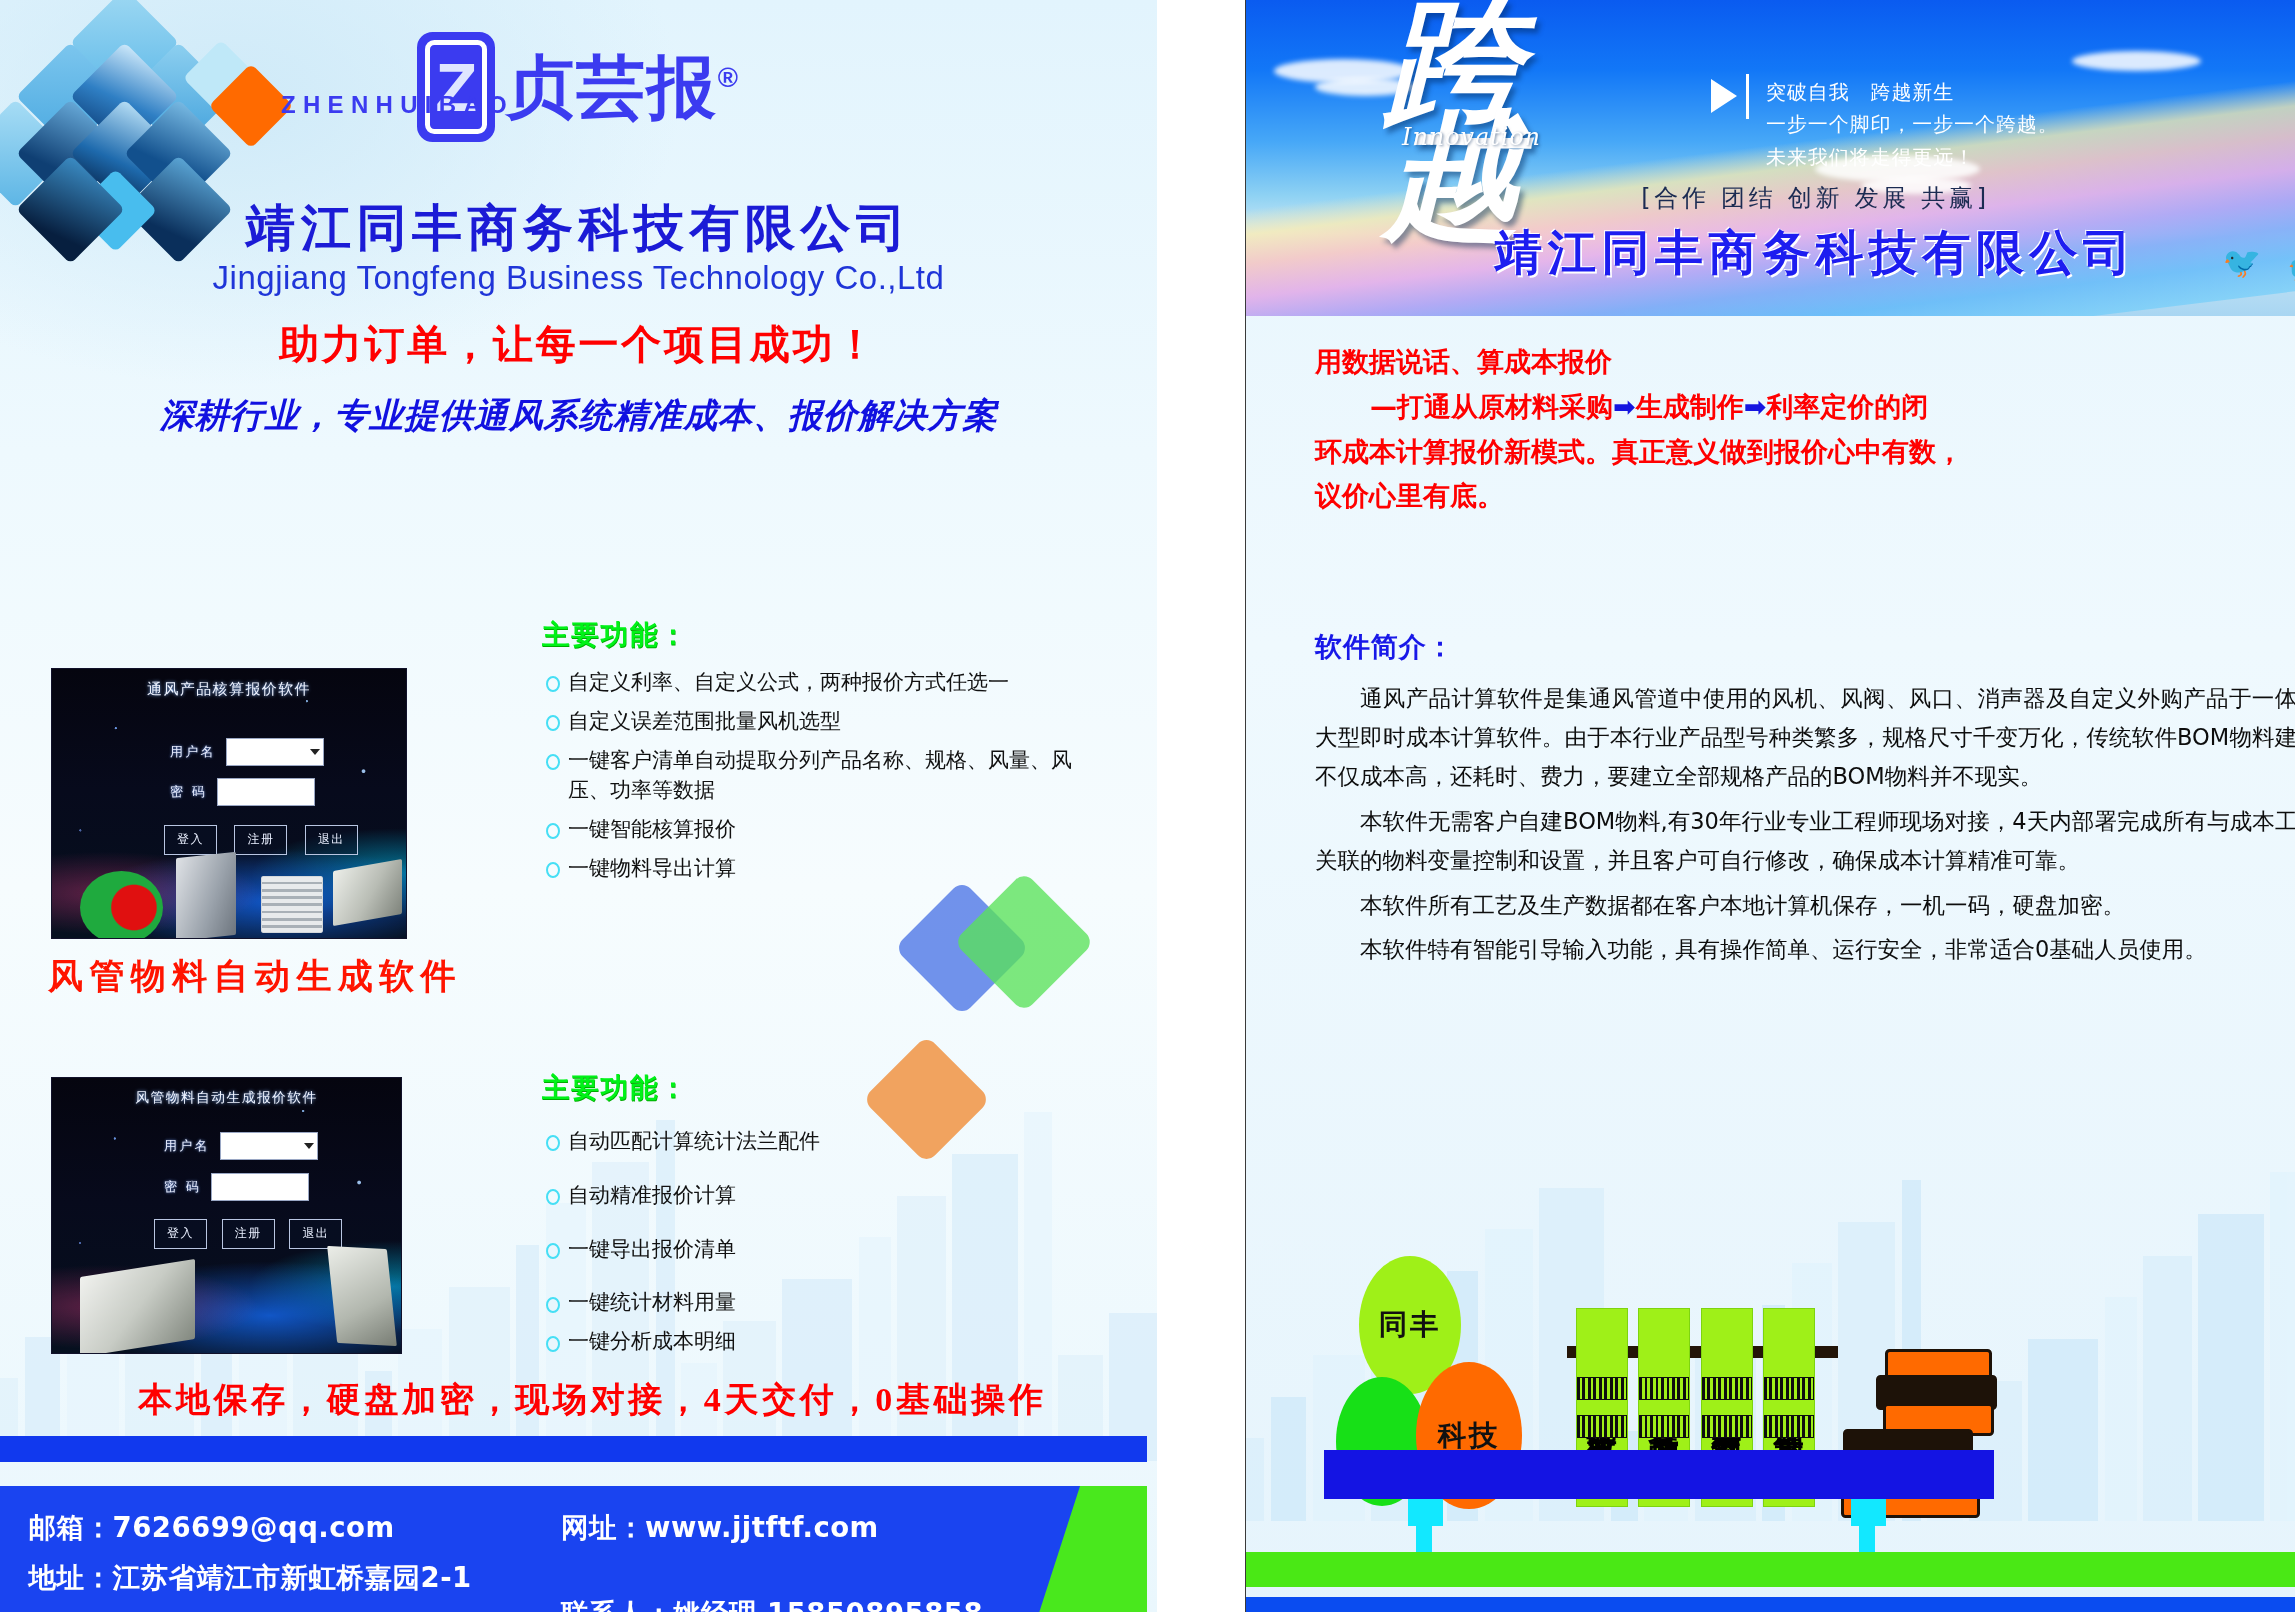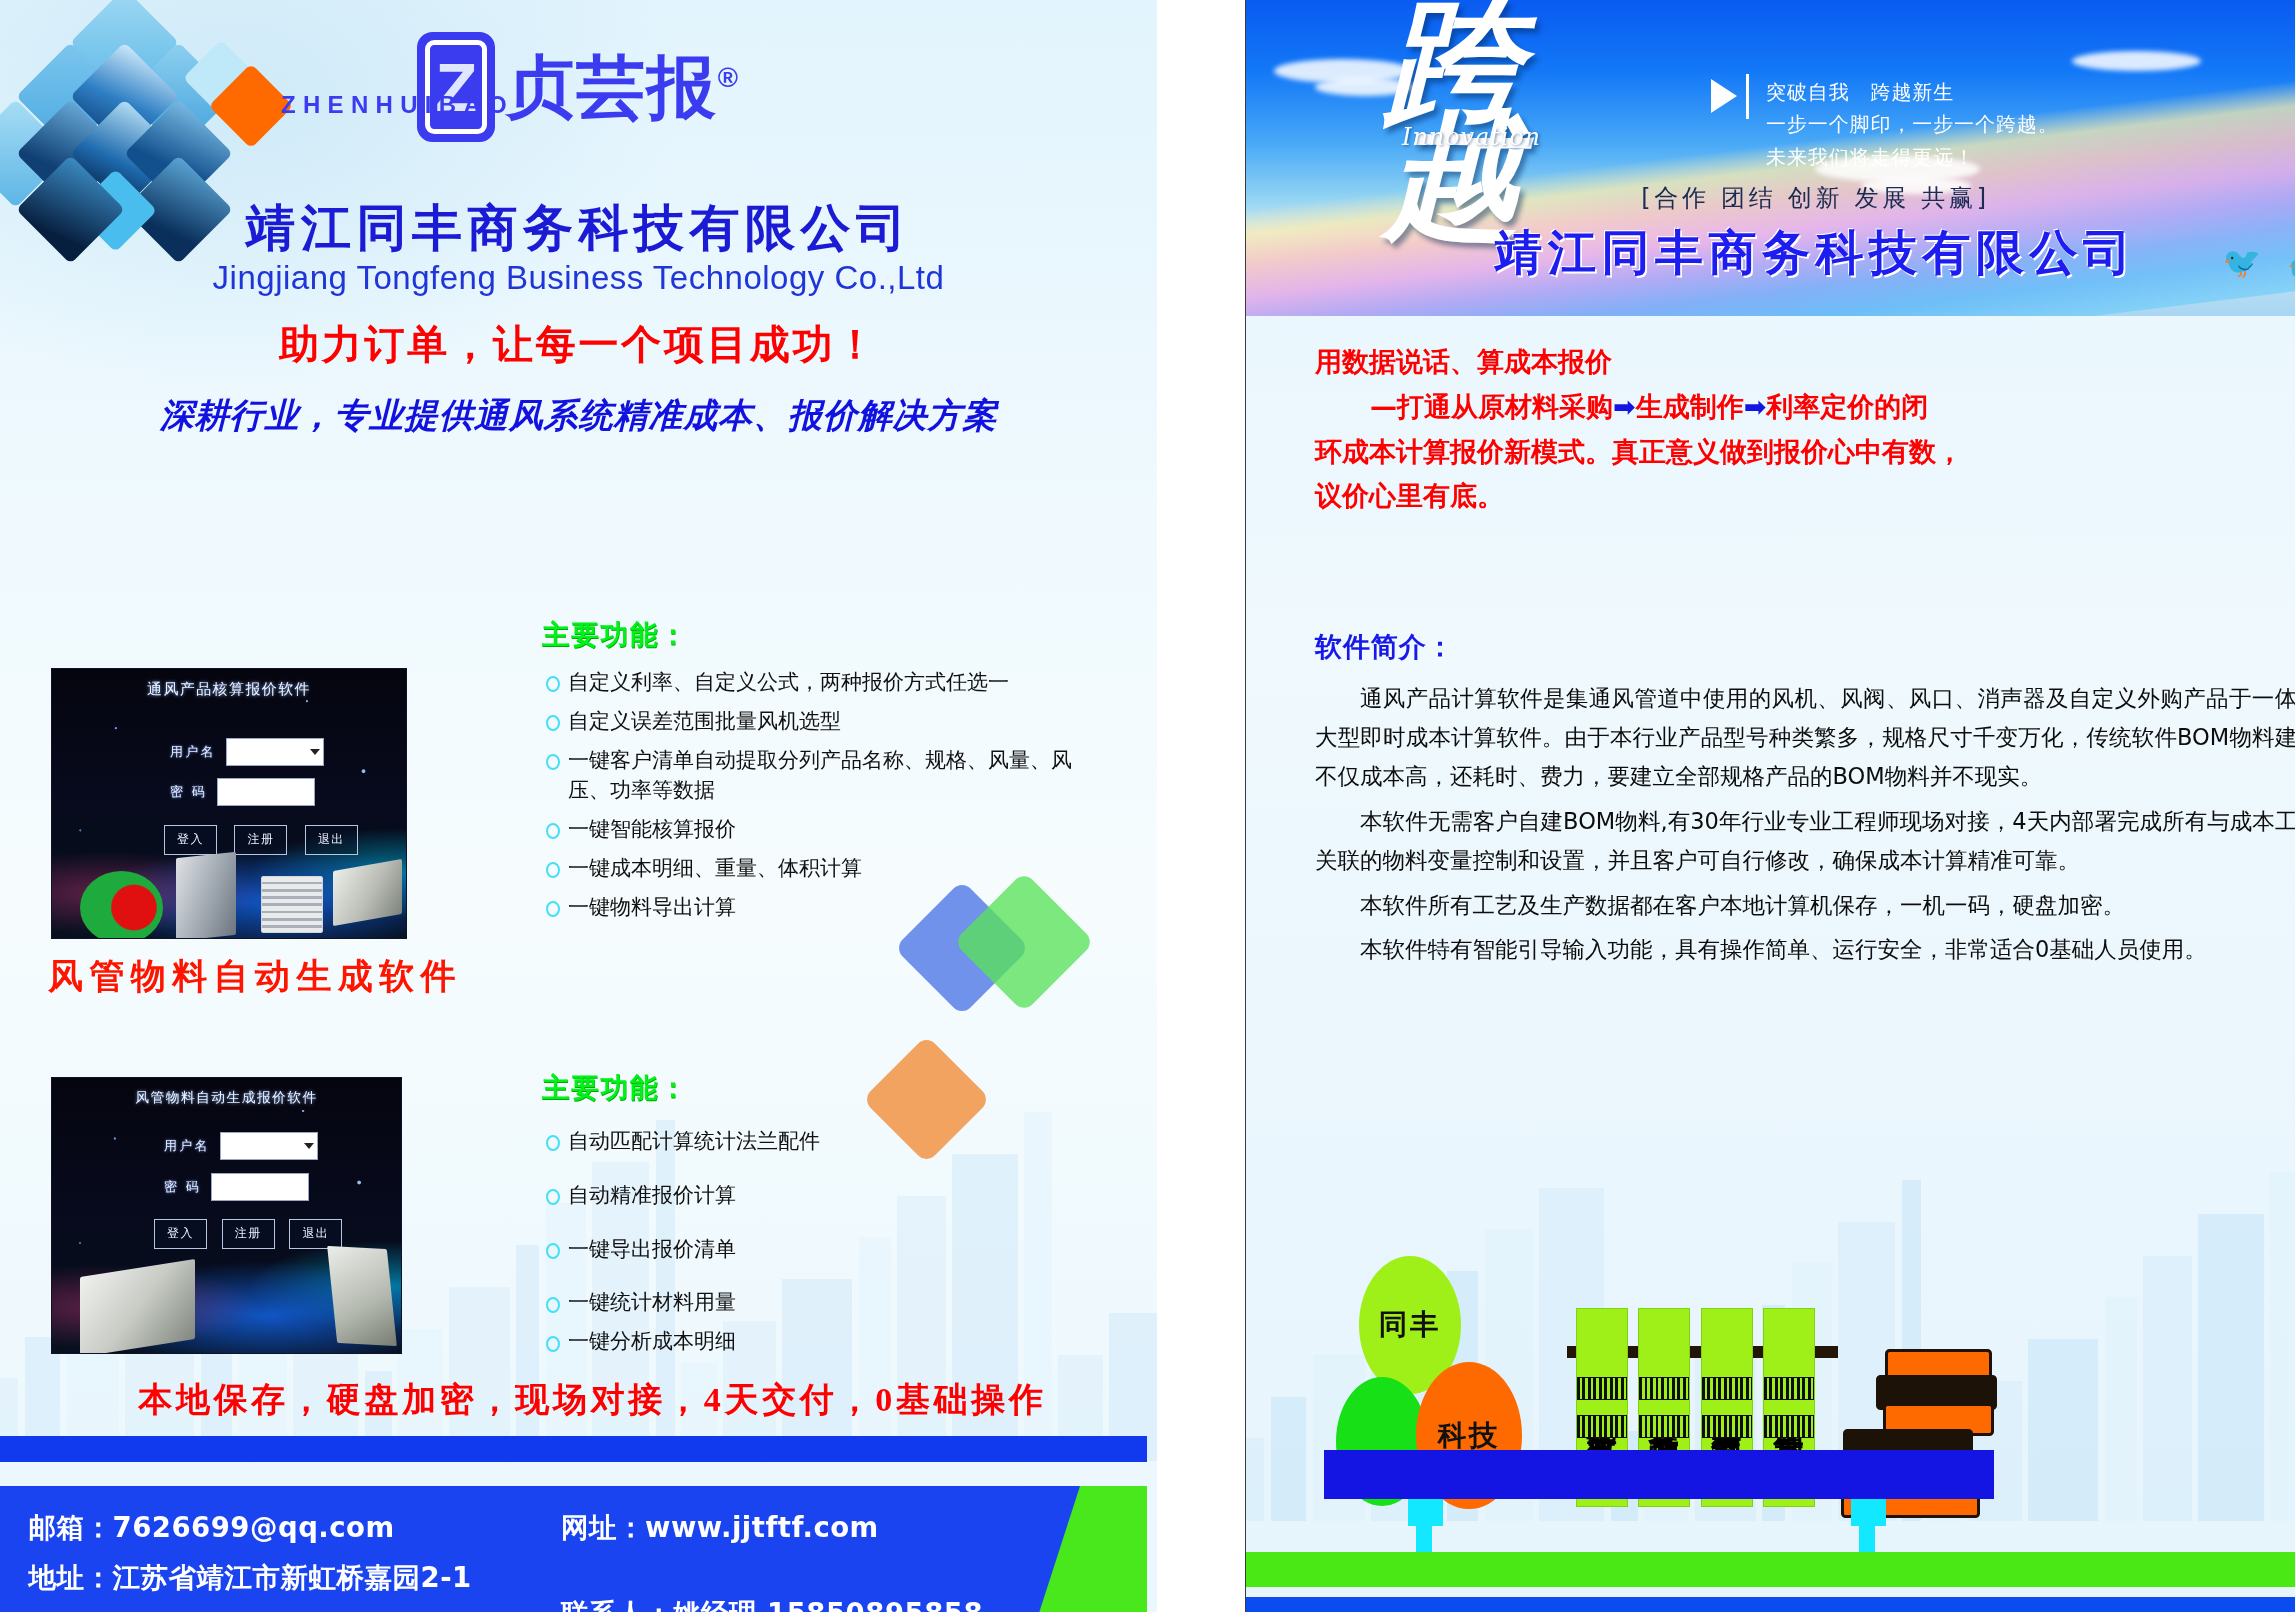--- a/index.html
+++ b/index.html
@@ -216,21 +216,20 @@
       <div class="prod" style="left:209px;bottom:4.6px;width:60px;height:55px;background:repeating-linear-gradient(180deg,#e8eaec 0 4.6px,#a9b0b7 4.6px 7.3px);border:1.8px solid #d3d7db;"></div>
       <div class="prod" style="left:281px;bottom:18.4px;width:69px;height:55px;background:linear-gradient(120deg,#eceee9,#b9bdb5 55%,#7e837b);transform:skewY(-10deg);"></div>
     </div>
 
     <div class="feat-head" style="left:542px;top:617px;">主要功能：</div>
     <ul class="feat-list" style="left:542px;top:668px;width:565px;">
       <li>自定义利率、自定义公式，两种报价方式任选一</li>
       <li>自定义误差范围批量风机选型</li>
       <li>一键客户清单自动提取分列产品名称、规格、风量、风压、功率等数据</li>
       <li>一键智能核算报价</li>
-      <li>一键成本明细、重量、体积计算</li>
       <li>一键物料导出计算</li>
     </ul>
 
     <div class="deco-sq" style="left:914px;top:900px;width:96px;height:96px;background:rgba(83,122,231,.82);"></div>
     <div class="deco-sq" style="left:974px;top:892px;width:100px;height:100px;background:rgba(90,225,90,.78);"></div>
     <div class="deco-sq" style="left:881px;top:1054px;width:91px;height:91px;background:#f1a35f;"></div>
 
     <div class="sect-title sect2-title">风管物料自动生成软件</div>
 
     <div class="shot shot2">

